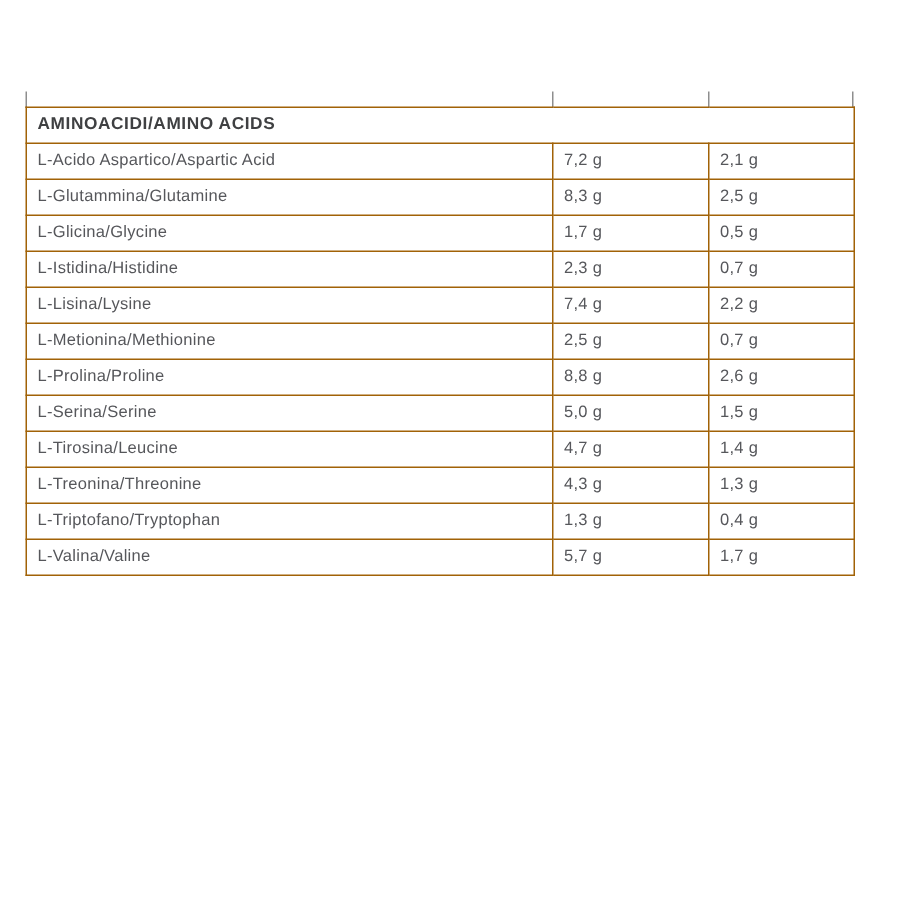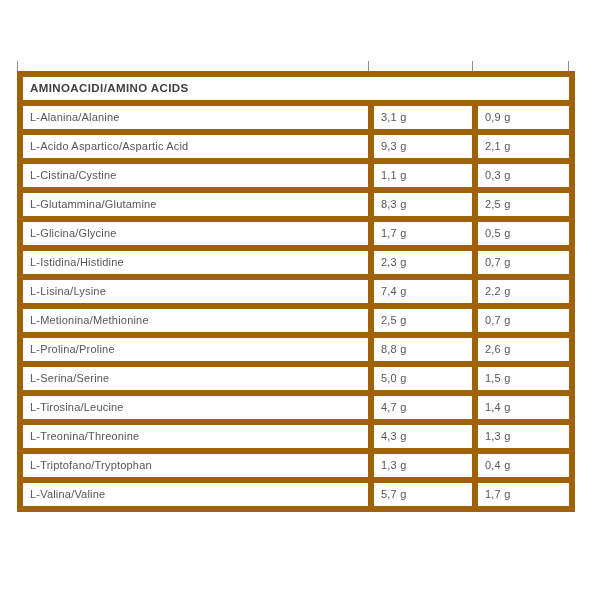--- a/index.html
+++ b/index.html
@@ -31,21 +31,21 @@
   table.amino {
     position: absolute;
     left: 17px;
     top: 71px;
     width: 552px;
     border-collapse: collapse;
     table-layout: fixed;
   }
   table.amino th,
   table.amino td {
-    border: 6px solid #a16207;
+    border: 1px solid #a16207;
     height: 23px;
     padding: 0 0 0 7px;
     font-size: 11px;
     line-height: 23px;
     color: #56575b;
     letter-spacing: 0.2px;
     white-space: nowrap;
     overflow: hidden;
     text-align: left;
     vertical-align: middle;
@@ -77,34 +77,24 @@
       <col class="c-val1">
       <col class="c-val2">
     </colgroup>
     <thead>
       <tr>
         <th colspan="3">AMINOACIDI/AMINO ACIDS</th>
       </tr>
     </thead>
     <tbody>
 
-    <tr>
-        <td>L-Alanina/Alanine</td>
-        <td>3,1 g</td>
-        <td>0,9 g</td>
-      </tr>
         <tr>
         <td>L-Acido Aspartico/Aspartic Acid</td>
-        <td>9,3 g</td>
+        <td>7,2 g</td>
         <td>2,1 g</td>
-      </tr>
-        <tr>
-        <td>L-Cistina/Cystine</td>
-        <td>1,1 g</td>
-        <td>0,3 g</td>
       </tr>
         <tr>
         <td>L-Glutammina/Glutamine</td>
         <td>8,3 g</td>
         <td>2,5 g</td>
       </tr>
         <tr>
         <td>L-Glicina/Glycine</td>
         <td>1,7 g</td>
         <td>0,5 g</td>

